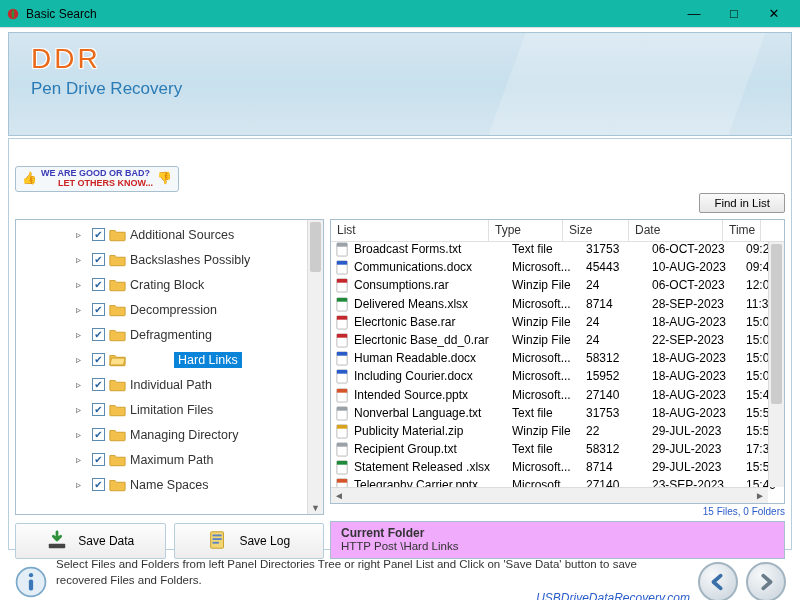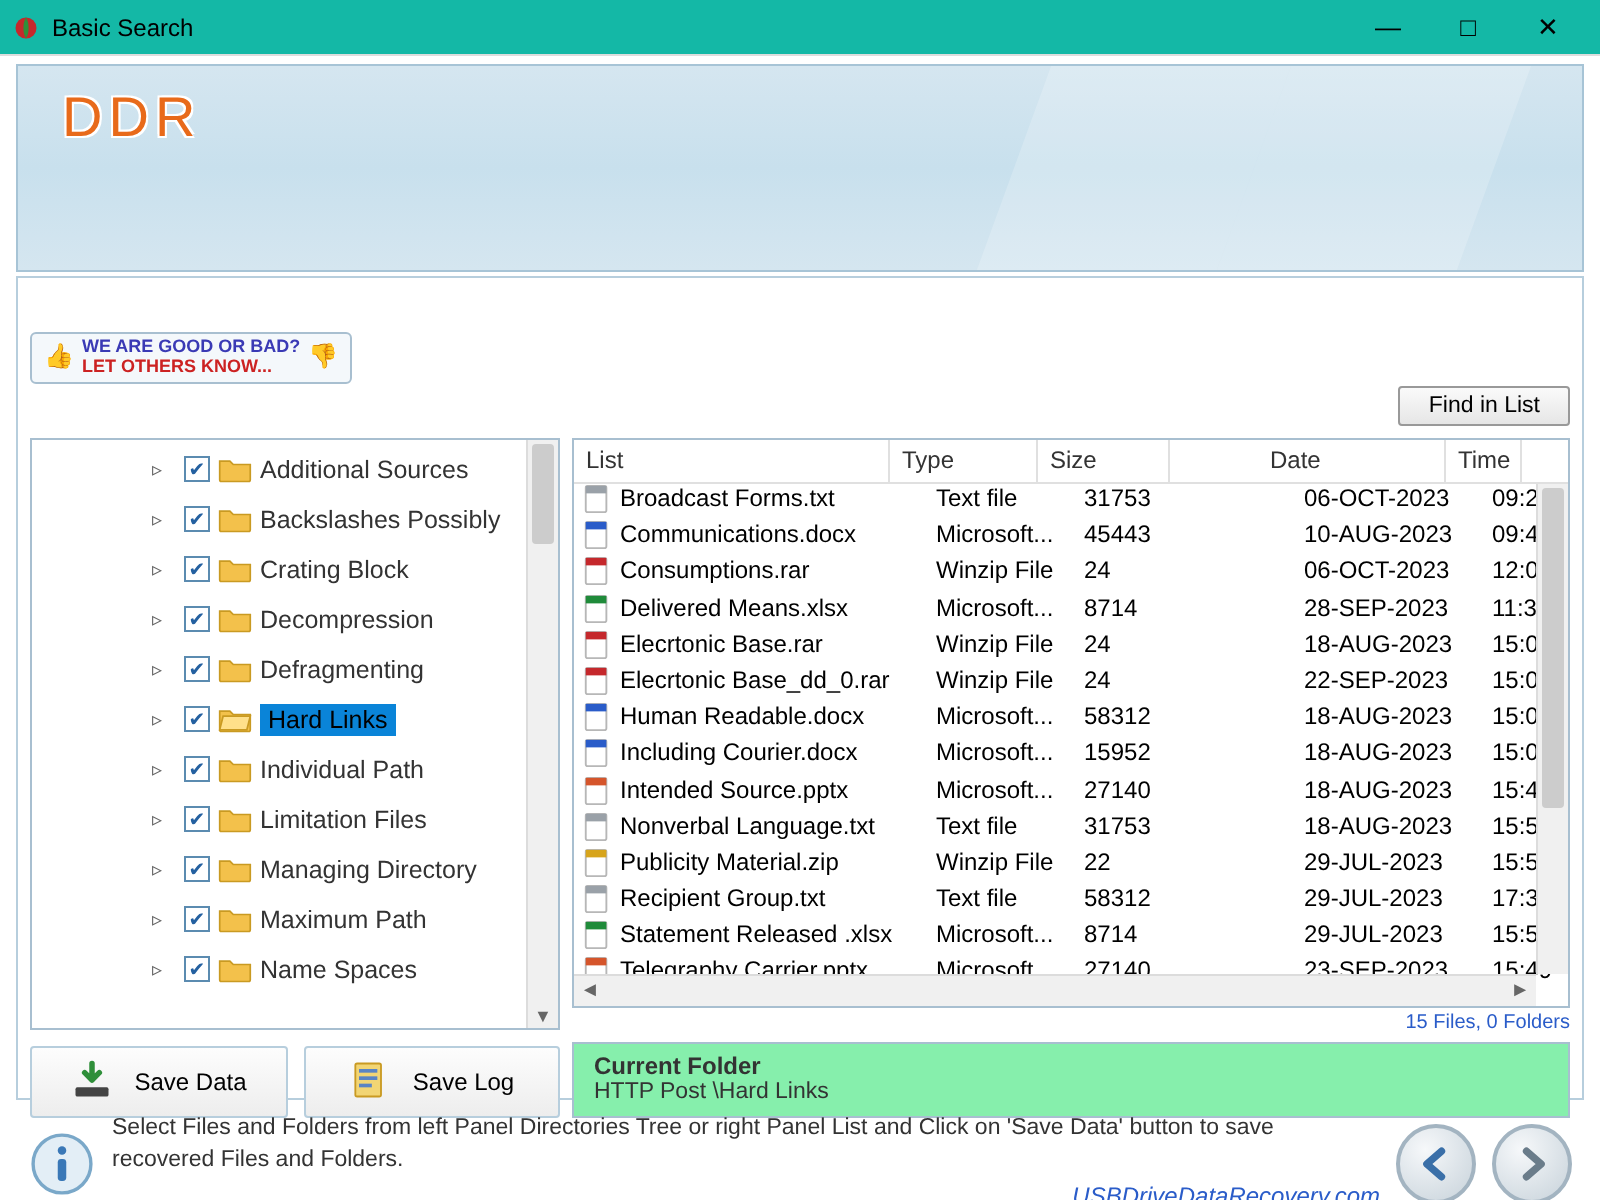--- a/index.html
+++ b/index.html
@@ -12,55 +12,55 @@
 .header::before, .header::after { content: ""; position: absolute; top: -40px; width: 120px; height: 160px; background: rgba(255,255,255,0.2); transform: skewX(-20deg); }
 .header::before { right: 160px; }
 .header::after { right: 40px; }
 .brand-ddr { font-family: Impact, Arial Black, sans-serif; font-size: 28px; letter-spacing: 3px; color: #e86a1a; text-shadow: 1px 1px 0 #fff, -1px -1px 0 #fff, 1px -1px 0 #fff, -1px 1px 0 #fff; }
 .brand-sub { color: #2a7bb5; font-size: 17px; margin-top: 4px; font-weight: 500; }
 .main { border: 1px solid #b7cedd; margin: 2px 8px 0 8px; height: 412px; padding: 6px; }
 .toolbar-row { display: flex; align-items: center; margin-bottom: 6px; }
 .good-bad { border: 1px solid #a8bfd0; border-radius: 3px; background: #f4f8fb; padding: 2px 6px; font-size: 9px; font-family: "Courier New", monospace; font-weight: bold; display: flex; align-items: center; gap: 4px; line-height: 1.1; }
 .good-bad .thumb { color: #3a78b7; font-size: 12px; }
 .good-bad .line1 { color: #3a3ab5; }
-.good-bad .line2 { color: #cc2222; }
+.good-bad .line2 { color: #cc2222; margin-left: 17px; }
 .good-bad .thumb2 { color: #cc2222; font-size: 12px; }
 .findlist { margin-left: auto; border: 1px solid #999; background: linear-gradient(#fafafa,#e6e6e6); font-size: 11.5px; padding: 3px 14px; border-radius: 2px; margin-top: 48px; }
 .content { display: flex; gap: 6px; height: 340px; }
 .left-pane { width: 310px; display: flex; flex-direction: column; }
 .tree-box { flex: 1; border: 1px solid #a8bfd0; background: #fff; overflow: hidden; position: relative; }
 .tree-scroll { position: absolute; right: 0; top: 0; bottom: 0; width: 16px; background: #f0f0f0; border-left: 1px solid #dcdcdc; }
 .tree-scroll .sthumb { position: absolute; left: 2px; right: 2px; top: 2px; height: 50px; background: #cccccc; border-radius: 2px; }
 .tree-scroll .sarr { position: absolute; left: 0; right: 0; text-align: center; font-size: 9px; color: #666; }
 .tree-items { padding: 2px 0 2px 60px; }
 .tree-item { display: flex; align-items: center; height: 25px; font-size: 12.5px; color: #333; gap: 4px; }
 .tree-item .twisty { width: 12px; color: #666; font-size: 10px; }
 .tree-item .chk { width: 13px; height: 13px; border: 1px solid #5b8bb0; background: #fff; display: inline-flex; align-items: center; justify-content: center; font-size: 10px; color: #2460a0; }
 .tree-item .folder { width: 17px; height: 13px; }
-.tree-item.sel .lbl { background: #0a84d8; color: #000000; padding: 1px 4px; }
+.tree-item.sel .lbl { background: #0a84d8; color: #ffffff; padding: 1px 4px; margin-left: 44px; }
 .btn-row { display: flex; gap: 8px; margin-top: 8px; }
 .bigbtn { flex: 1; height: 36px; border: 1px solid #b7cedd; background: linear-gradient(#fdfdfd,#ededed); display: flex; align-items: center; justify-content: center; gap: 10px; font-size: 12px; border-radius: 2px; }
 .right-pane { flex: 1; display: flex; flex-direction: column; }
 .file-box { flex: 1; border: 1px solid #a8bfd0; background: #fff; position: relative; overflow: hidden; }
 .fthead { display: flex; height: 22px; background: #fff; border-bottom: 1px solid #e0e0e0; }
 .fthead .col { border-right: 1px solid #e0e0e0; font-size: 12px; color: #333; padding: 3px 6px; }
 .filerows { font-size: 12px; }
 .filerow { display: flex; height: 18.2px; align-items: flex-start; padding-left: 4px; }
 .filerow .ficon { width: 15px; height: 15px; margin-right: 4px; flex-shrink: 0; }
 .filerow .c { overflow: hidden; white-space: nowrap; text-overflow: ellipsis; }
 .cName { width: 158px; }
 .cType { width: 74px; }
 .cSize { width: 66px; }
-.cDate { width: 94px; margin-left: 44px; }
+.cDate { width: 94px; }
 .cTime { width: 38px; }
 .hscroll { position: absolute; bottom: 0; left: 0; right: 16px; height: 16px; background: #f0f0f0; border-top: 1px solid #dcdcdc; display: flex; justify-content: space-between; align-items: center; font-size: 10px; color: #666; padding: 0 3px; }
 .vscroll { position: absolute; right: 0; top: 22px; bottom: 16px; width: 16px; background: #f0f0f0; border-left: 1px solid #dcdcdc; }
 .vscroll .sthumb { position: absolute; left: 2px; right: 2px; top: 2px; height: 160px; background: #cccccc; border-radius: 2px; }
 .file-stats { text-align: right; font-size: 10px; color: #2a5cc9; padding: 2px 0; }
-.cfolder-box { border: 1px solid #a8bfd0; background: #86efac; padding: 4px 10px 6px 10px; margin-top: 2px; }
+.cfolder-box { border: 1px solid #a8bfd0; background: #f0abfc; padding: 4px 10px 6px 10px; margin-top: 2px; }
 .cfolder-box .cf-title { font-size: 12px; font-weight: bold; color: #333; }
 .cfolder-box .cf-path { font-size: 11.5px; color: #333; }
 .footer { margin: 4px 8px 0 8px; height: 56px; display: flex; align-items: center; gap: 8px; padding: 0 6px; }
 .info-icon { width: 34px; height: 34px; }
 .footer-text { flex: 1; font-size: 11.5px; color: #333; line-height: 1.35; }
 .footer-url { color: #2a5cc9; text-decoration: underline; font-style: italic; font-size: 12px; text-align: right; margin-top: 2px; }
 .navbtn { width: 40px; height: 40px; border-radius: 50%; background: radial-gradient(circle at 35% 30%, #f6f8fa, #c7d2da); border: 2px solid #a3b4c1; display: flex; align-items: center; justify-content: center; }
 .navbtn svg { width: 22px; height: 22px; }
 </style>
 </head>
@@ -74,20 +74,21 @@
       </svg>
   </span>
   <span class="title">Basic Search</span>
   <div class="ctrl">—</div>
   <div class="ctrl">□</div>
   <div class="ctrl">✕</div>
 </div>
 
 <div class="header">
   <div class="brand-ddr">DDR</div>
+  <div class="brand-sub">Pen Drive Recovery</div>
 </div>
 
 <div class="main">
   <div class="toolbar-row">
     <div class="good-bad">
       <span class="thumb">👍</span>
       <span>
         <div class="line1">WE ARE GOOD OR BAD?</div>
         <div class="line2">LET OTHERS KNOW...</div>
       </span>

